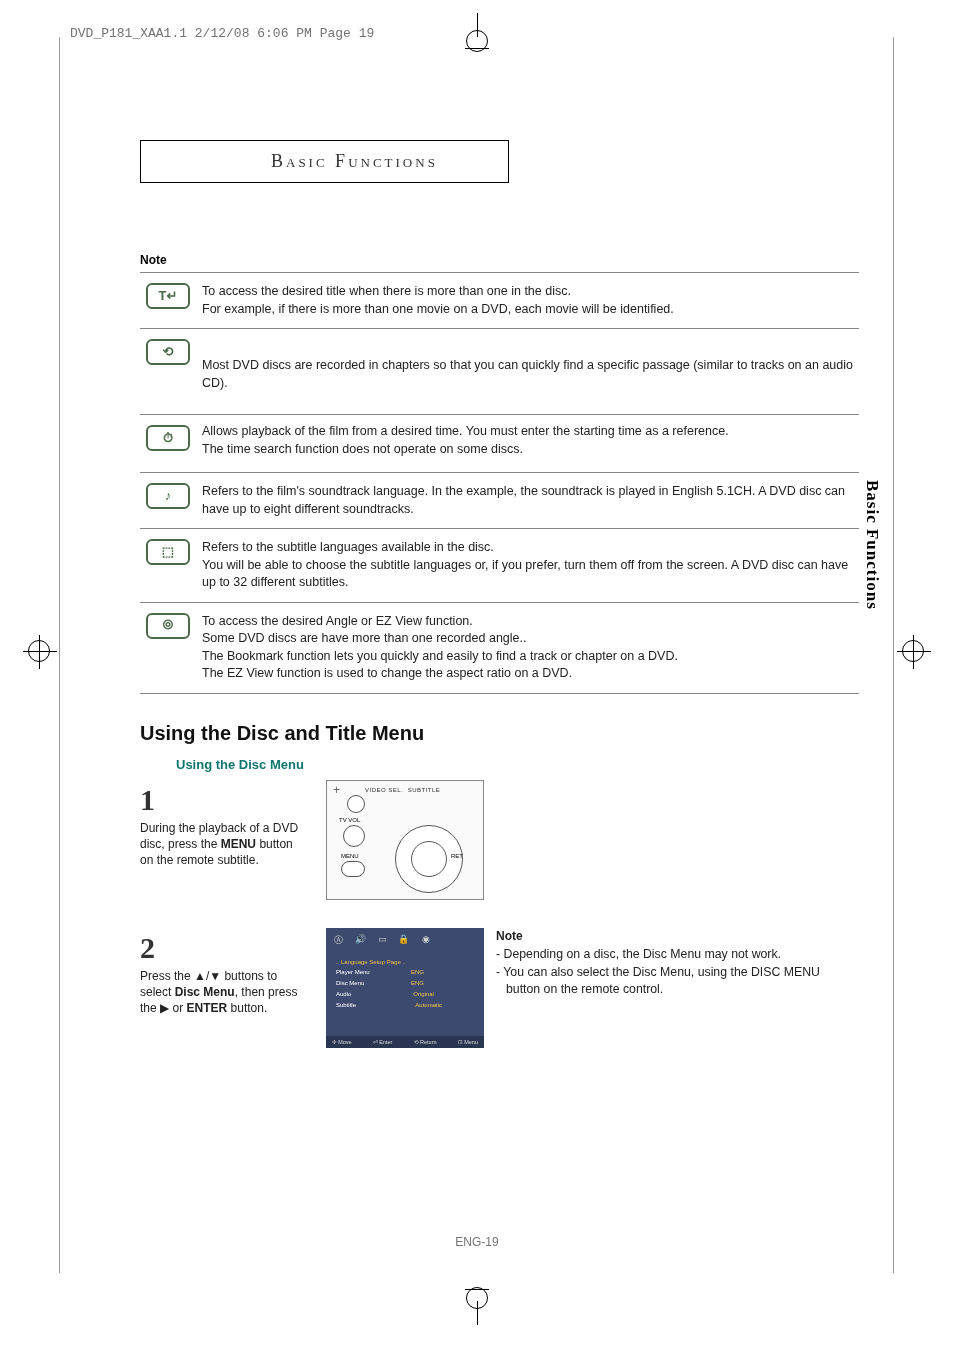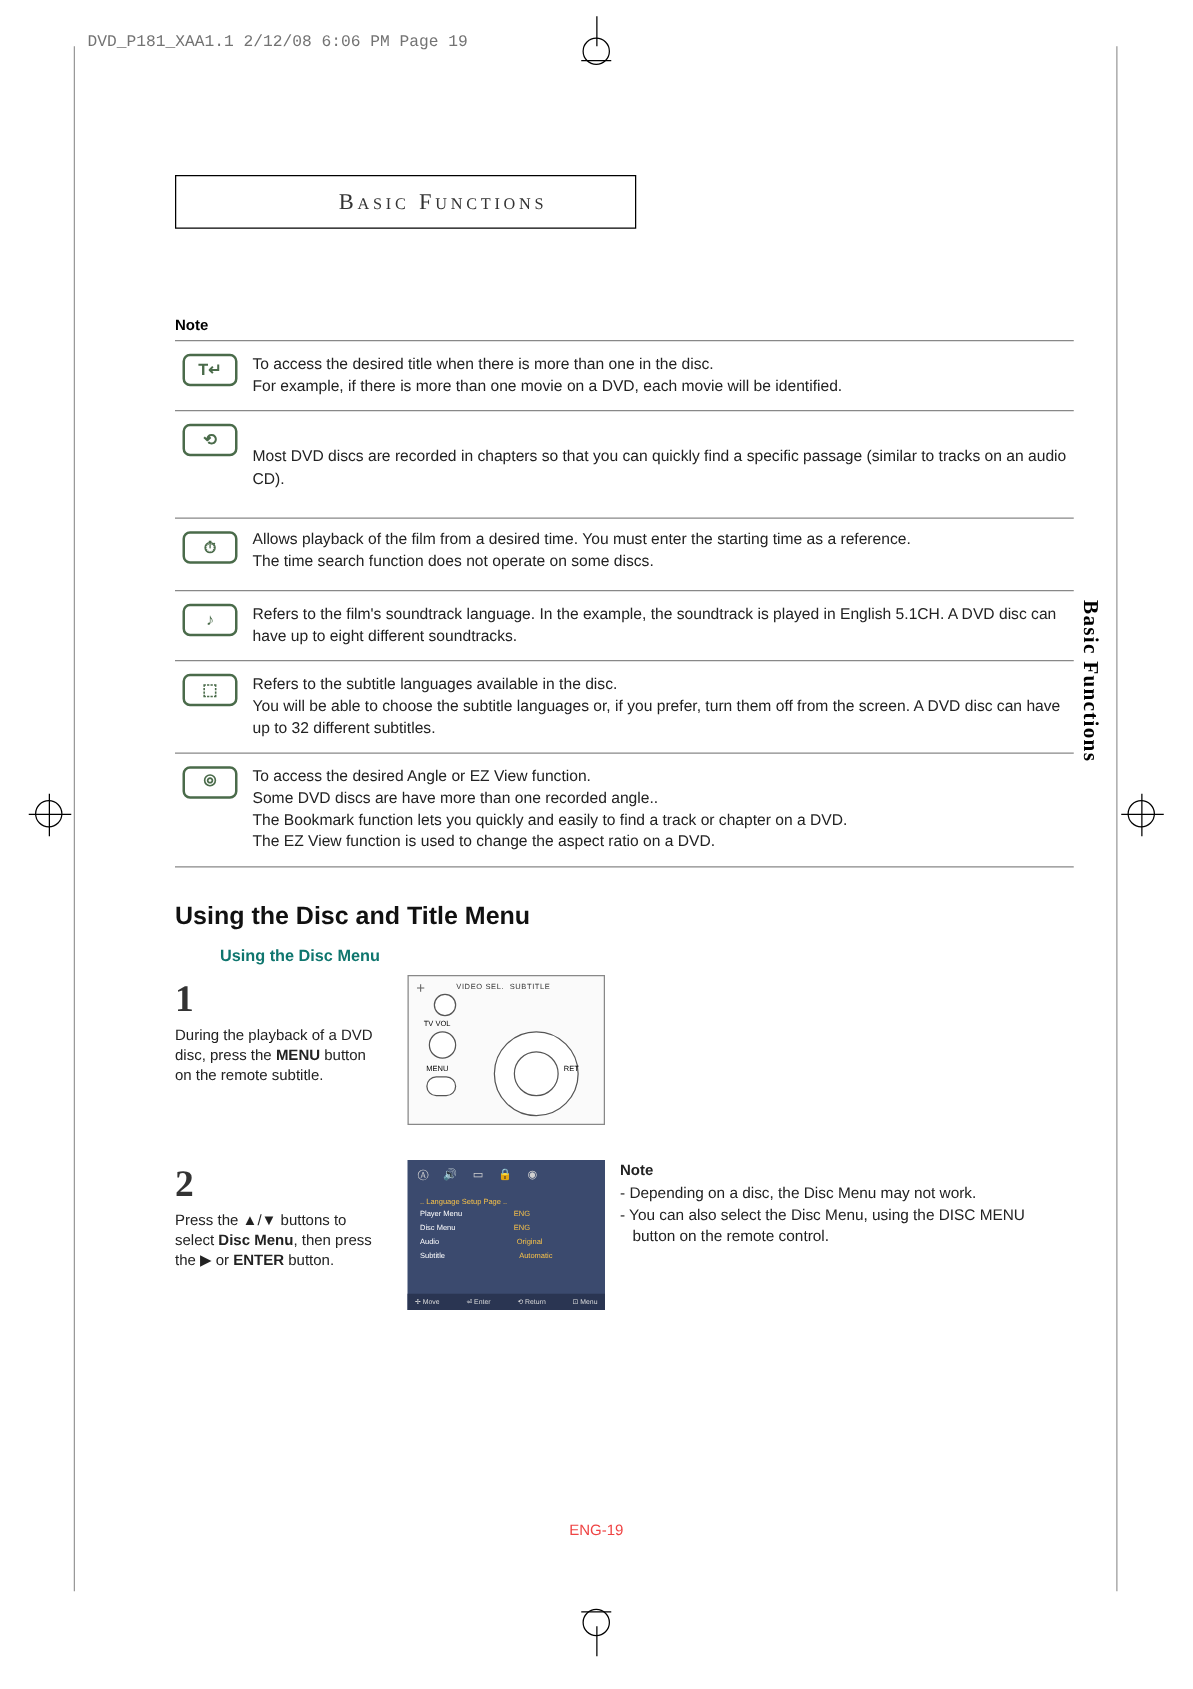--- a/index.html
+++ b/index.html
@@ -294,25 +294,25 @@
       right: 72px;
       top: 480px;
       writing-mode: vertical-rl;
       font-weight: bold;
       font-size: 17px;
       font-family: Georgia, serif;
       letter-spacing: 1px;
     }
     .page-num {
       position: absolute;
-      bottom: 120px;
+      bottom: 102px;
       left: 50%;
       transform: translateX(-50%);
       font-size: 12px;
-      color: #ef4444;
+      color: #737373;
     }
     .step2-wrap { position: relative; }
   </style>
 </head>
 <body>
 
 <div class="crop-mark-top"></div>
 <div class="crop-circle-top"></div>
 <div class="crop-mark-bottom"></div>
 <div class="crop-circle-bottom"></div>

